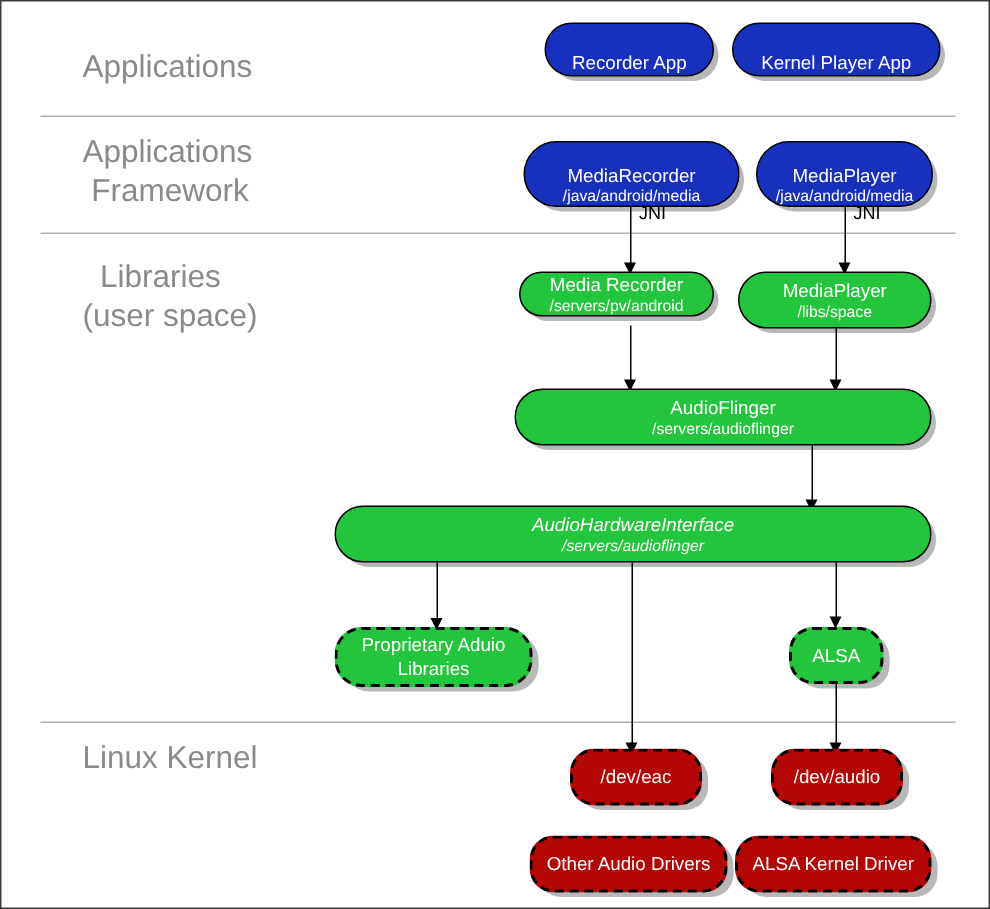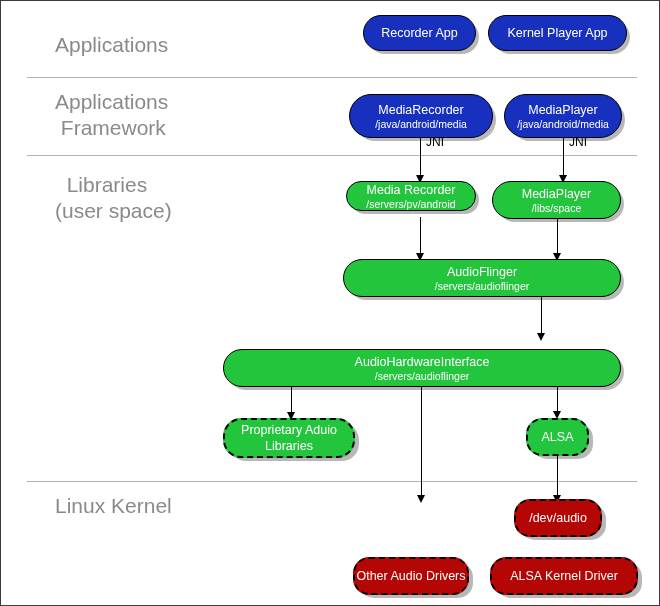--- a/index.html
+++ b/index.html
@@ -57,20 +57,21 @@
   .node .subtitle {
     font-size: 10.5px;
     line-height: 12px;
     white-space: nowrap;
   }
   .node.one-line .title { font-size: 12.5px; }
   .node.blue {
     background: #1730BD;
     border: 1px solid #000000;
     box-shadow: 4px 4px 0 -1px rgba(0,0,0,0.28);
+    justify-content: flex-end;
   }
   .node.green {
     background: #22C53C;
     border: 1px solid #000000;
     box-shadow: 4px 4px 0 -1px rgba(0,0,0,0.28);
   }
   .node.green-dashed {
     background: #22C53C;
     border: 2px dashed #000000;
     box-shadow: 5px 4px 0 -1px rgba(0,0,0,0.28);
@@ -180,39 +181,42 @@
   <div class="node green" style="left:491px; top:180px; width:129px; height:38px;">
     <div class="title">MediaPlayer</div>
     <div class="subtitle">/libs/space</div>
   </div>
 
   <div class="node green" style="left:342px; top:258px; width:278px; height:38px;">
     <div class="title">AudioFlinger</div>
     <div class="subtitle">/servers/audioflinger</div>
   </div>
 
-  <div class="node green" style="left:222px; top:348px; width:398px; height:38px;">
+  <div class="node green" style="left:222px; top:336px; width:398px; height:38px;font-style:italic;">
     <div class="title">AudioHardwareInterface</div>
     <div class="subtitle">/servers/audioflinger</div>
   </div>
 
   <div class="node green-dashed two-line-wrap" style="left:222px; top:417px; width:132px; height:40px; border-radius:18px;">
     <div class="title" style="padding:0 0;">Proprietary Aduio Libraries</div>
   </div>
 
   <div class="node green-dashed one-line" style="left:525px; top:417px; width:63px; height:38px; border-radius:16px;">
     <div class="title">ALSA</div>
   </div>
 
+  <div class="node red-dashed one-line" style="left:379px; top:498px; width:88px; height:38px; border-radius:16px;">
+    <div class="title">/dev/eac</div>
+  </div>
 
   <div class="node red-dashed one-line" style="left:513px; top:498px; width:88px; height:38px; border-radius:16px;">
     <div class="title">/dev/audio</div>
   </div>
 
-  <div class="node red-dashed one-line" style="left:352px; top:556px; width:116px; height:38px; border-radius:16px;">
+  <div class="node red-dashed one-line" style="left:352px; top:556px; width:132px; height:38px; border-radius:16px;">
     <div class="title">Other Audio Drivers</div>
   </div>
 
-  <div class="node red-dashed one-line" style="left:489px; top:556px; width:148px; height:38px; border-radius:16px;">
+  <div class="node red-dashed one-line" style="left:489px; top:556px; width:131px; height:38px; border-radius:16px;">
     <div class="title">ALSA Kernel Driver</div>
   </div>
 
 </div>
 
 </body></html>

